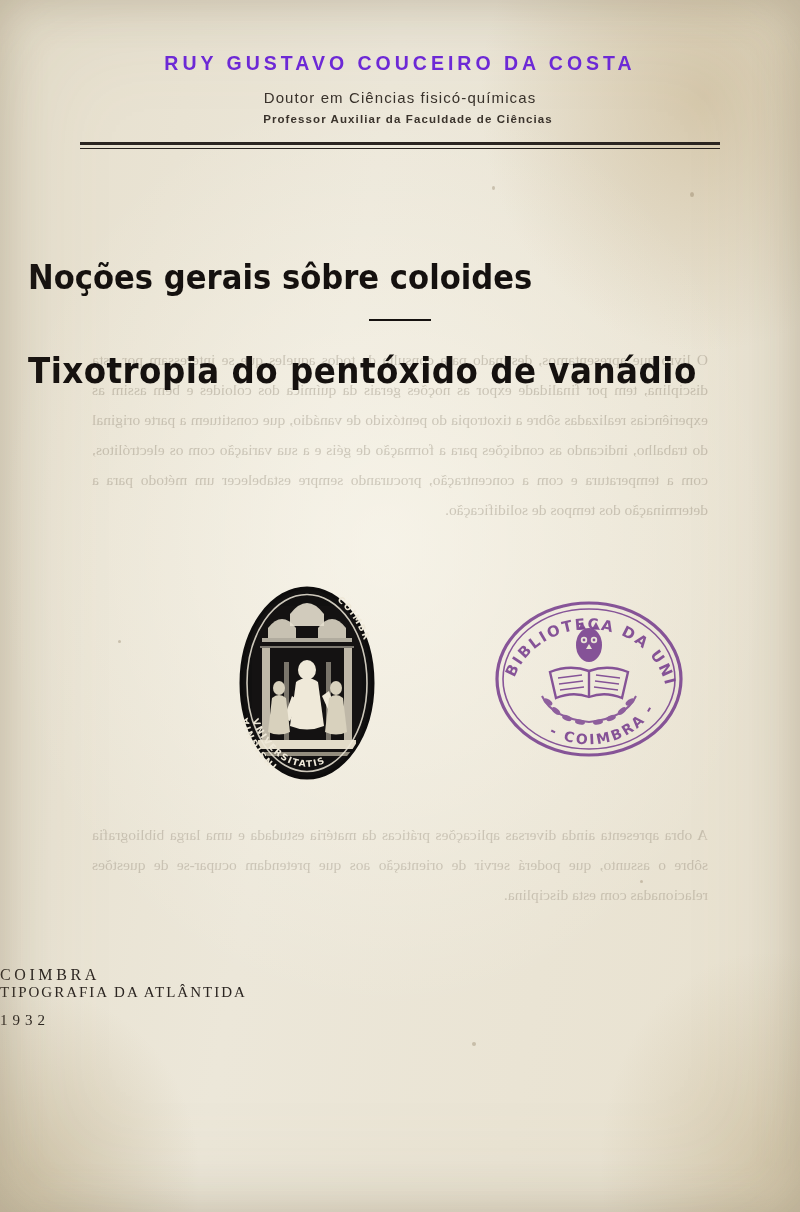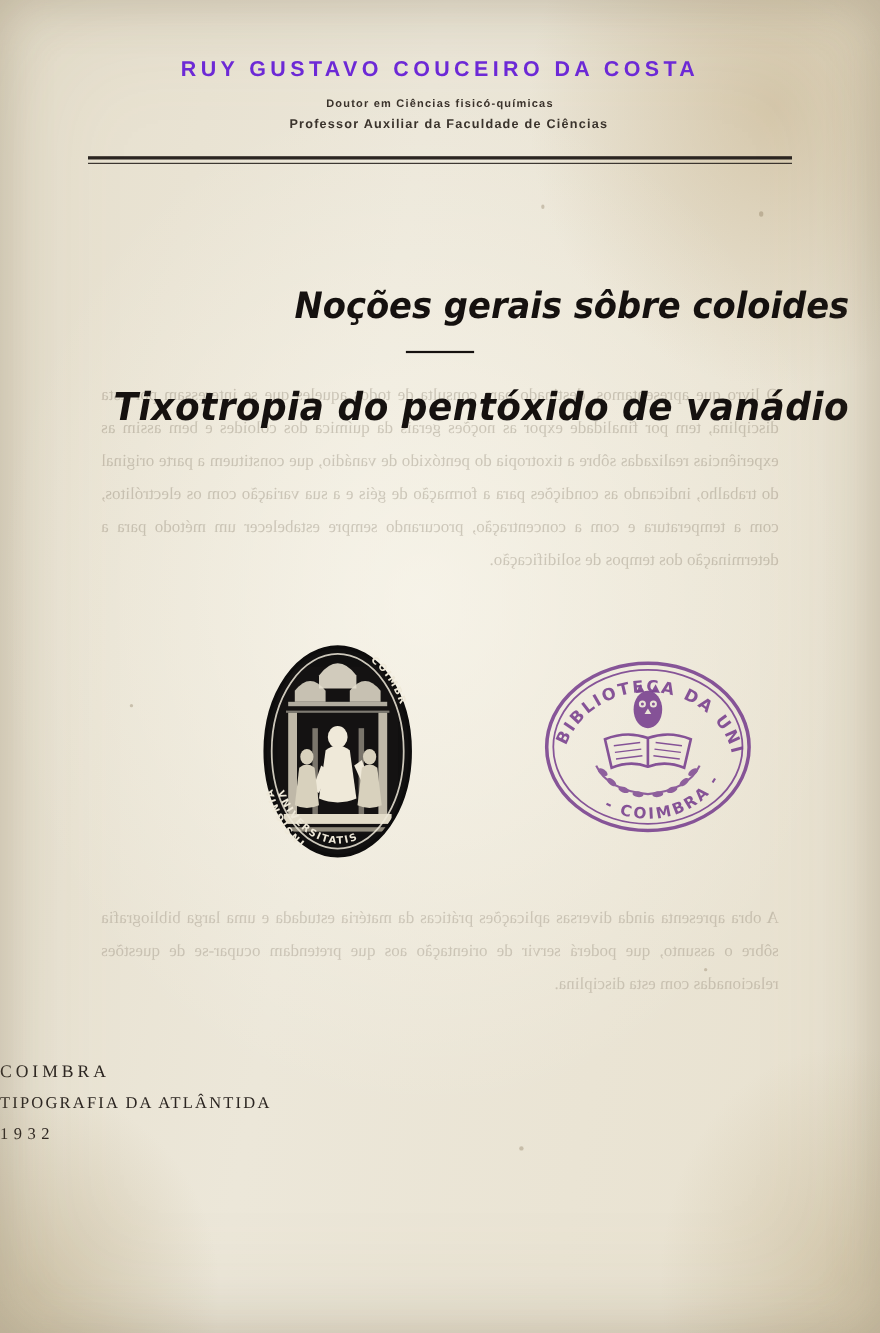--- a/index.html
+++ b/index.html
@@ -48,22 +48,22 @@
   }
   #author-name {
     font-size: 19.5px;
     font-weight: bold;
     letter-spacing: 4.0px;
     color: #6d28d9;
     white-space: nowrap;
   }
   #author-sub1 {
     margin-top: 14px;
-    font-size: 10px;
-    font-weight: bold;
+    font-size: 15px;
+    font-weight: normal;
     letter-spacing: 1.1px;
     color: #3a332c;
   }
   #author-sub2 {
     margin-top: 7px;
     font-size: 11.5px;
     font-weight: bold;
     letter-spacing: 1.1px;
     color: #3a332c;
     margin-left: 16px;
@@ -85,22 +85,21 @@
     height: 1.2px;
     background: #2b2521;
   }
 
   
   #title-block {
     position: absolute;
     top: 258px;
     left: 0;
     right: 0;
-    text-align: right;
-    font-style: italic;
+    text-align: left;
   }
   #title-1 {
     font-family: "DejaVu Sans", sans-serif;
     font-weight: bold;
     font-size: 33px;
     letter-spacing: 0px;
     color: #15110f;
     transform: scaleX(0.93);
   }
   #title-divider {
@@ -175,21 +174,20 @@
     right: 0;
     top: 966px;
     font-family: "Liberation Serif", serif;
     color: #2b2521;
   }
   #imprint-city {
     font-size: 16px;
     letter-spacing: 3.6px;
   }
   #imprint-press {
-    margin-top: 11px;
     font-size: 15px;
     letter-spacing: 2.0px;
   }
   #imprint-year {
     margin-top: 11px;
     font-size: 15px;
     letter-spacing: 5.0px;
   }
 
   .speck {

